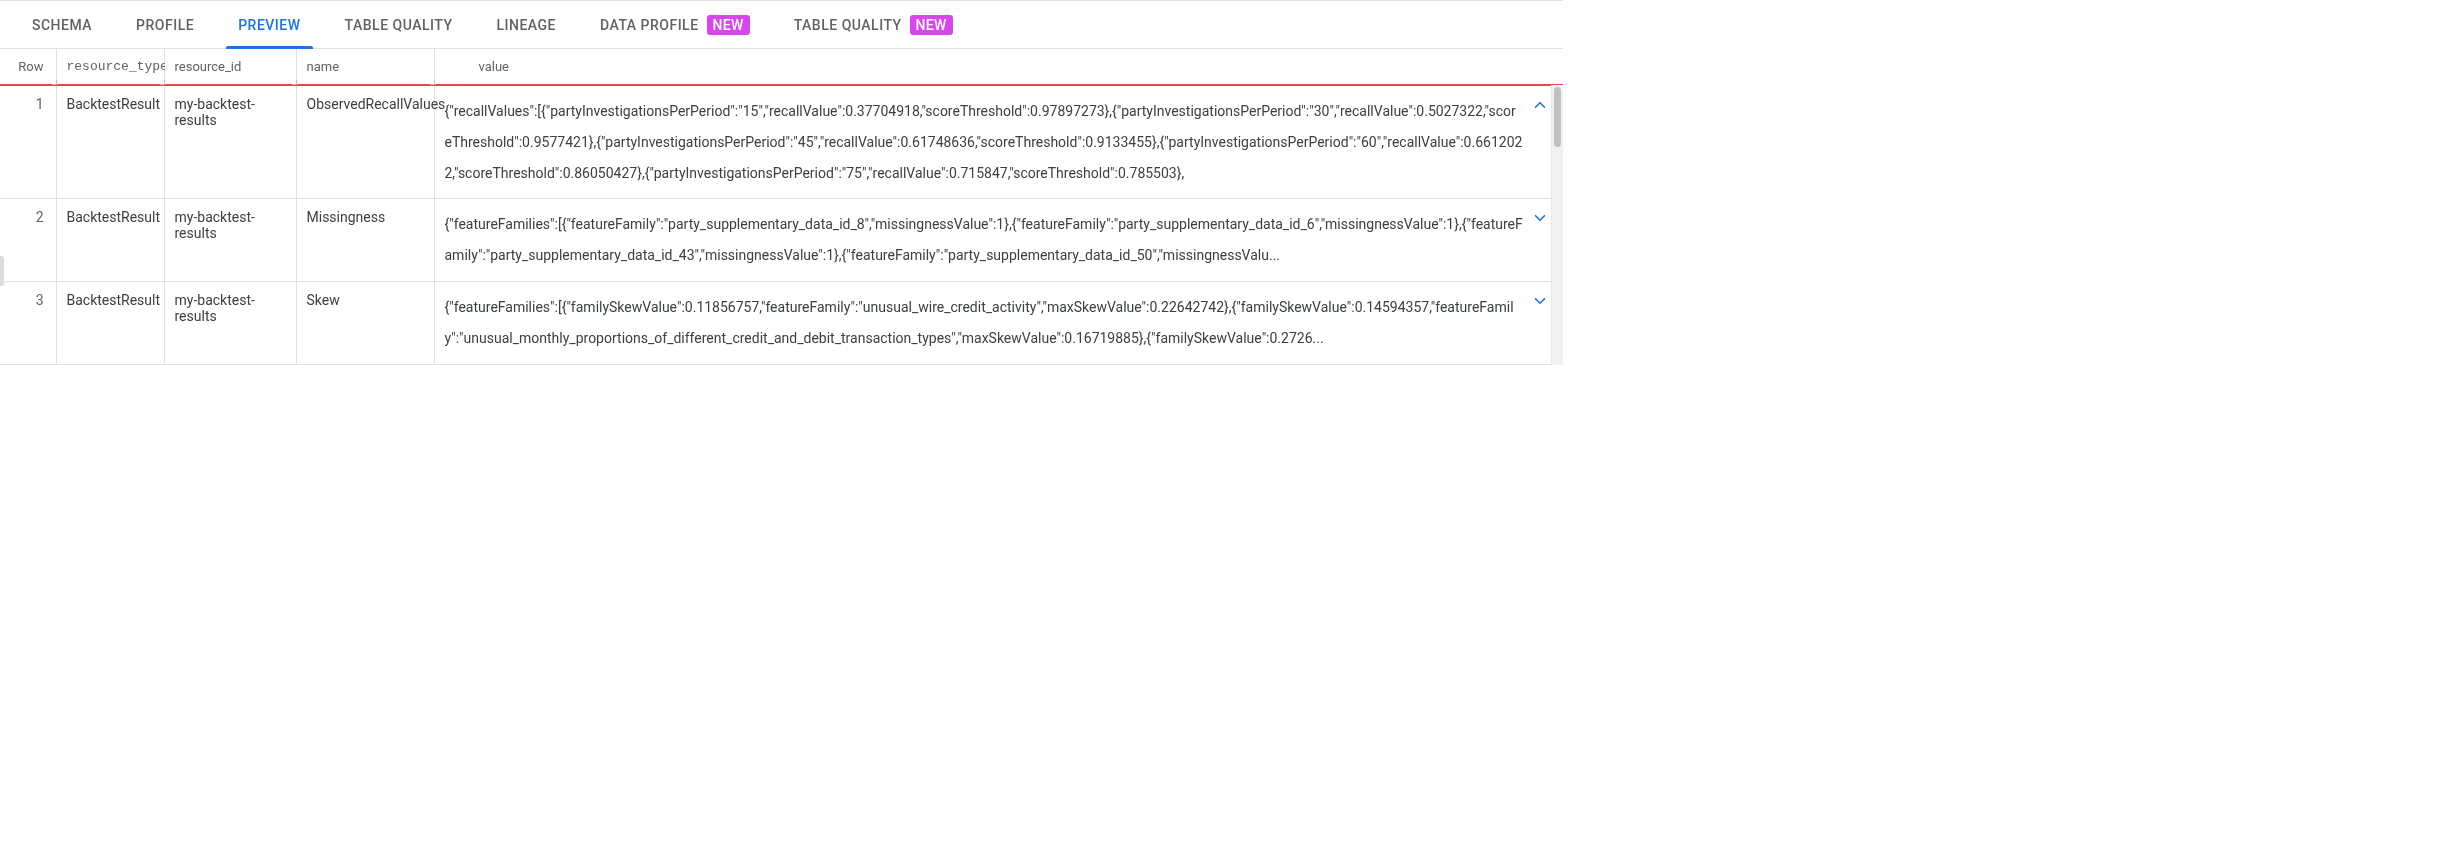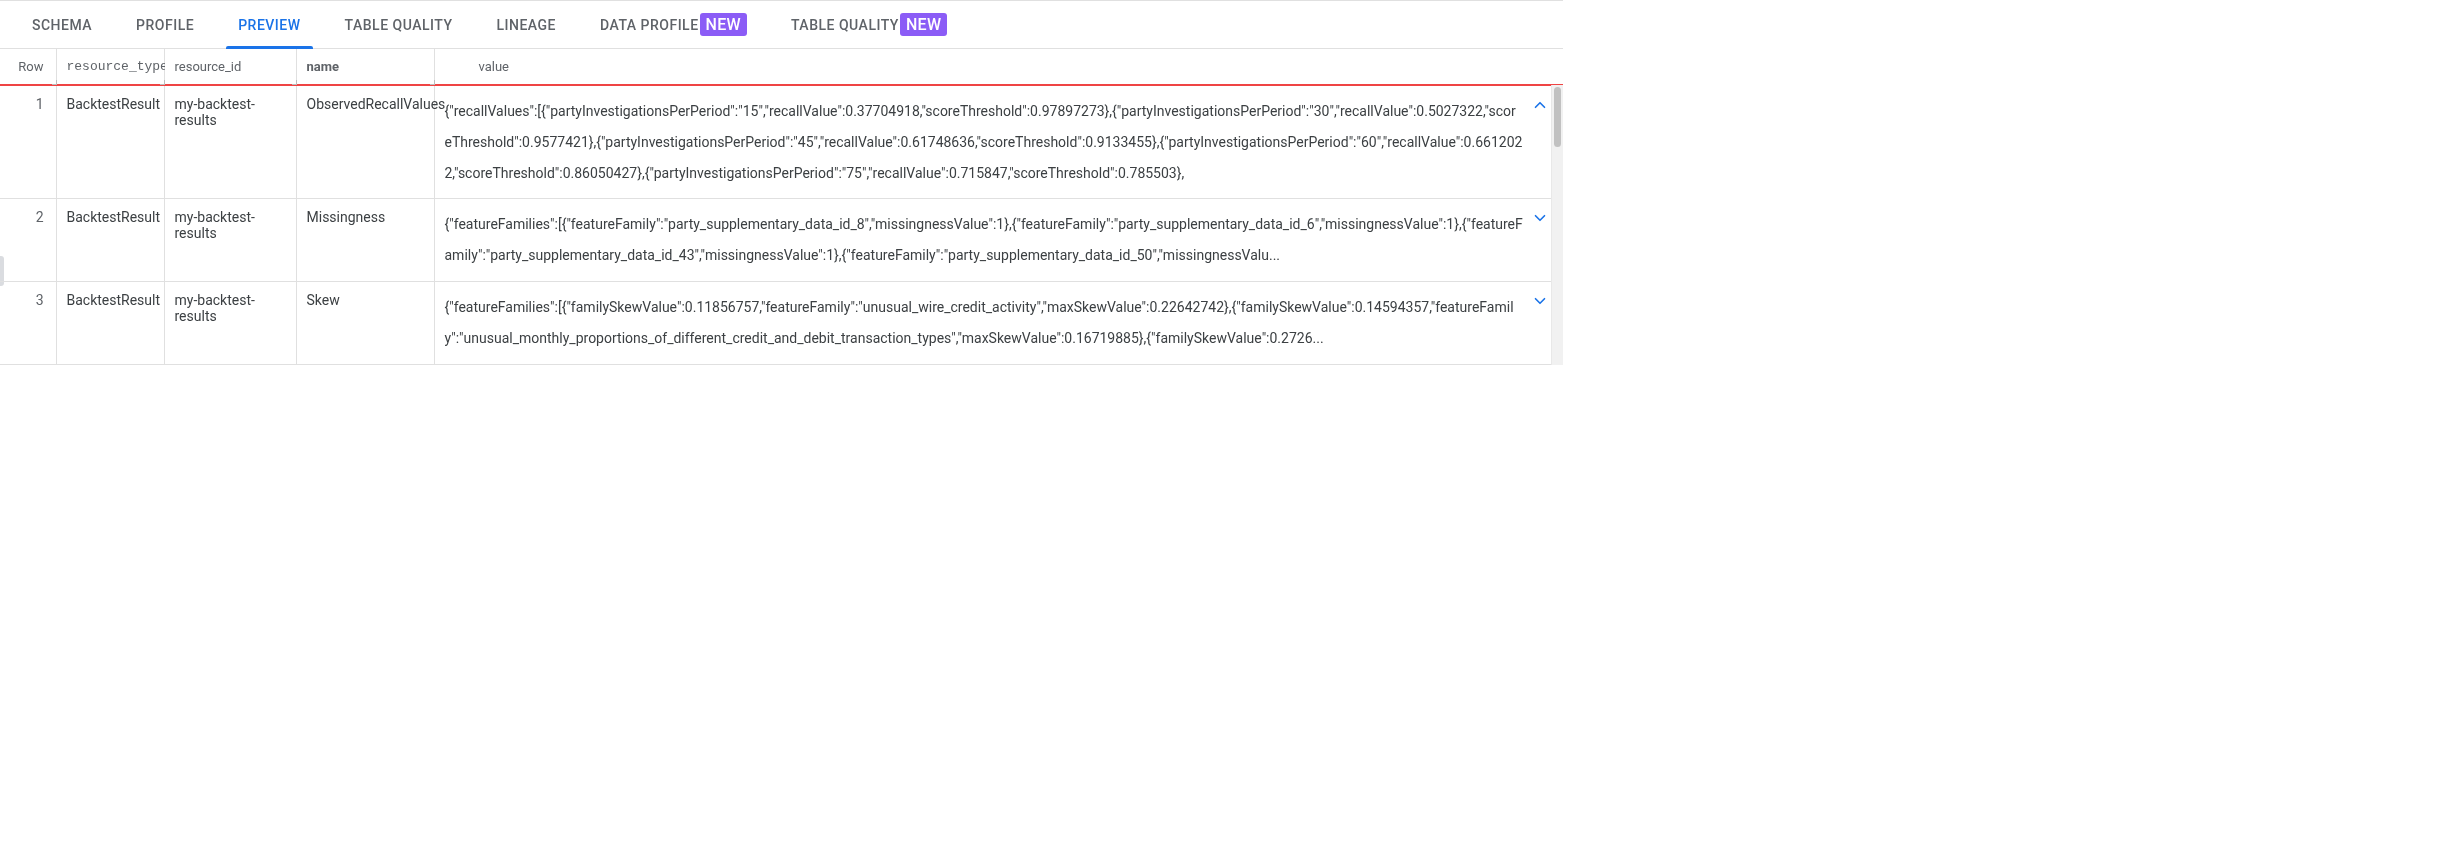--- a/index.html
+++ b/index.html
@@ -43,27 +43,27 @@
     content: "";
     position: absolute;
     left: 10px;
     right: 10px;
     bottom: 0;
     height: 3px;
     background: #1a73e8;
     border-radius: 2px 2px 0 0;
   }
   .badge {
-    background: #8b5cf6;
+    background: #d946ef;
     color: #fff;
-    font-size: 16px;
+    font-size: 14px;
     font-weight: 500;
     padding: 2px 6px;
     border-radius: 3px;
-    margin-left: 1px;
+    margin-left: 8px;
     letter-spacing: 0.3px;
   }
   .table-wrap {
     position: relative;
   }
   table {
     width: 100%;
     border-collapse: collapse;
     table-layout: fixed;
   }
@@ -75,21 +75,21 @@
     padding: 0 10px;
     border-bottom: 2px solid #ef4444;
     border-right: 1px solid #e0e0e0;
     background: #fff;
     position: relative;
     font-size: 13px;
   }
   thead th.row-col { width: 56px; text-align: right; padding-right: 12px;}
   thead th.rtype-col { width: 108px; font-family: Liberation Mono, monospace; }
   thead th.rid-col { width: 132px; }
-  thead th.name-col { width: 138px; font-weight: bold; }
+  thead th.name-col { width: 138px; }
   thead th.value-col { border-right: none; padding-left: 44px; }
   thead th .resize {
     position: absolute;
     right: -1px;
     bottom: -1px;
     width: 6px;
     height: 6px;
   }
   thead th .resize::before,
   thead th .resize::after {

